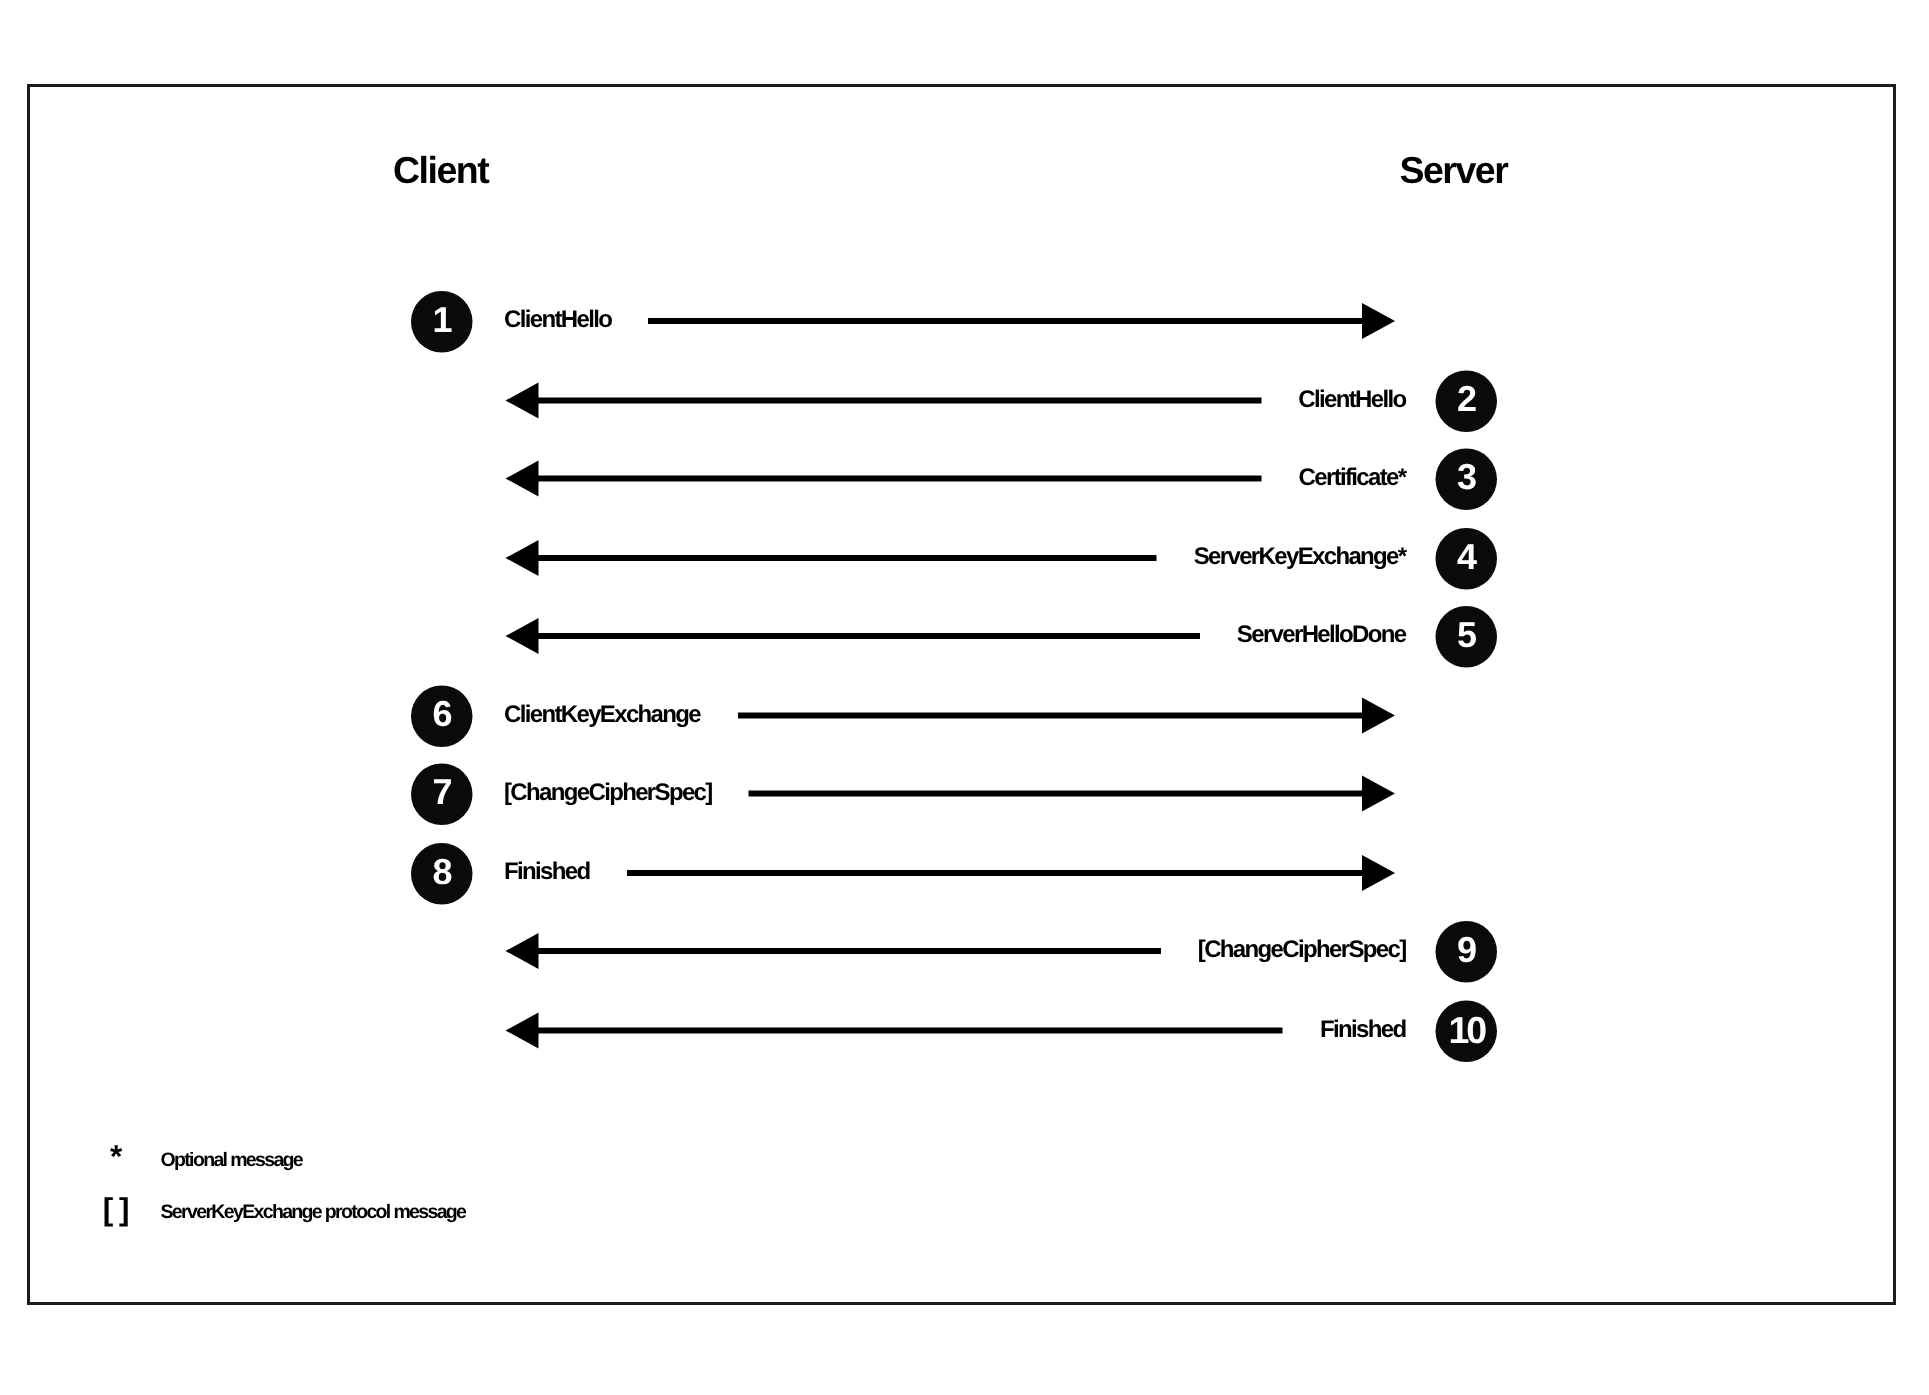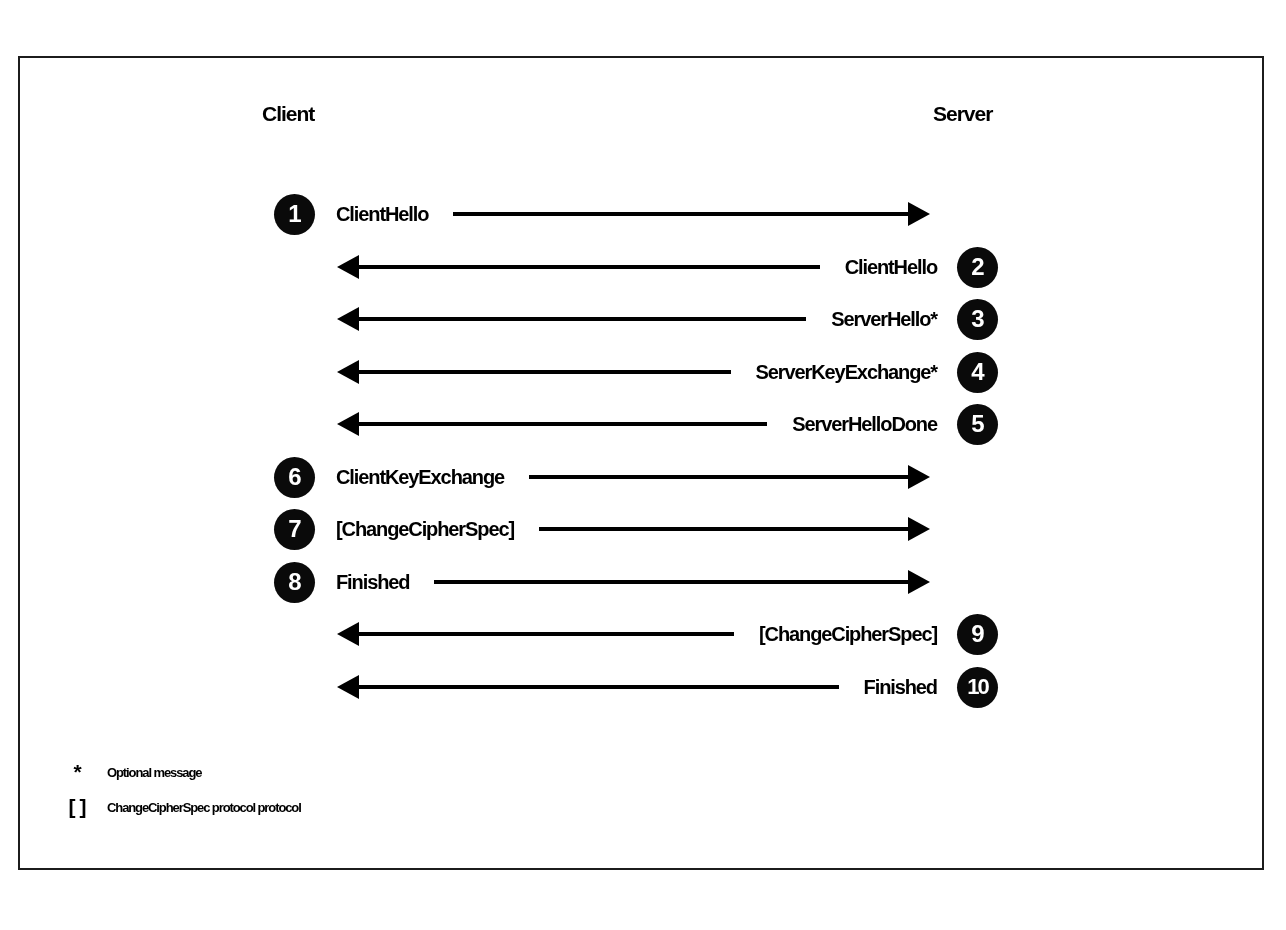--- a/index.html
+++ b/index.html
@@ -22,21 +22,21 @@
     top: 56px;
     width: 1246px;
     height: 814px;
     border: 2px solid #1c1c1c;
     box-sizing: border-box;
     background: #ffffff;
   }
   .title {
     position: absolute;
     top: 98px;
-    font-size: 21px;
+    font-size: 25px;
     line-height: 32px;
     font-weight: 700;
     letter-spacing: -1px;
     white-space: nowrap;
   }
   .title-client { left: 262px; }
   .title-server { left: 933px; text-align: center; }
 
   .msg-row {
     position: absolute;
@@ -57,26 +57,26 @@
     border-radius: 50%;
     background: #0a0a0a;
     color: #ffffff;
     display: flex;
     align-items: center;
     justify-content: center;
     font-weight: 700;
     font-size: 24px;
     letter-spacing: -1px;
   }
-  .badge.two-digit { font-size: 22px; letter-spacing: -2px; }
+  .badge.two-digit { font-size: 25px; letter-spacing: -2px; }
   .msg-row.dir-right .badge { margin-right: 21px; }
   .msg-row.dir-left  .badge { margin-left: 20px; }
 
   .label {
-    font-size: 20px;
+    font-size: 16px;
     font-weight: 700;
     letter-spacing: -1.1px;
     white-space: nowrap;
   }
   .msg-row.dir-right .label { margin-right: 25px; }
   .msg-row.dir-left  .label { margin-left: 25px; }
 
   .arrow {
     position: relative;
     flex: 1 1 auto;
@@ -145,21 +145,21 @@
     <span class="label">ClientHello</span>
     <span class="arrow"></span>
   </div>
       <div class="msg-row dir-left" style="top: 245px;">
     <span class="badge">2</span>
     <span class="label">ClientHello</span>
     <span class="arrow"></span>
   </div>
       <div class="msg-row dir-left" style="top: 297px;">
     <span class="badge">3</span>
-    <span class="label">ServerHello*</span>
+    <span class="label">Certificate*</span>
     <span class="arrow"></span>
   </div>
       <div class="msg-row dir-left" style="top: 350px;">
     <span class="badge">4</span>
     <span class="label">ServerKeyExchange*</span>
     <span class="arrow"></span>
   </div>
       <div class="msg-row dir-left" style="top: 402px;">
     <span class="badge">5</span>
     <span class="label">ServerHelloDone</span>
@@ -191,16 +191,16 @@
     <span class="arrow"></span>
   </div>
     </div>
   <div id="legend">
       <div class="legend-row" style="top: 757px;">
     <span class="legend-symbol">*</span>
     <span class="legend-text">Optional message</span>
   </div>
       <div class="legend-row" style="top: 792px;">
     <span class="legend-symbol">[ ]</span>
-    <span class="legend-text">ChangeCipherSpec protocol protocol</span>
+    <span class="legend-text">ServerKeyExchange protocol message</span>
   </div>
     </div>
 </div>
 
 </body></html>

